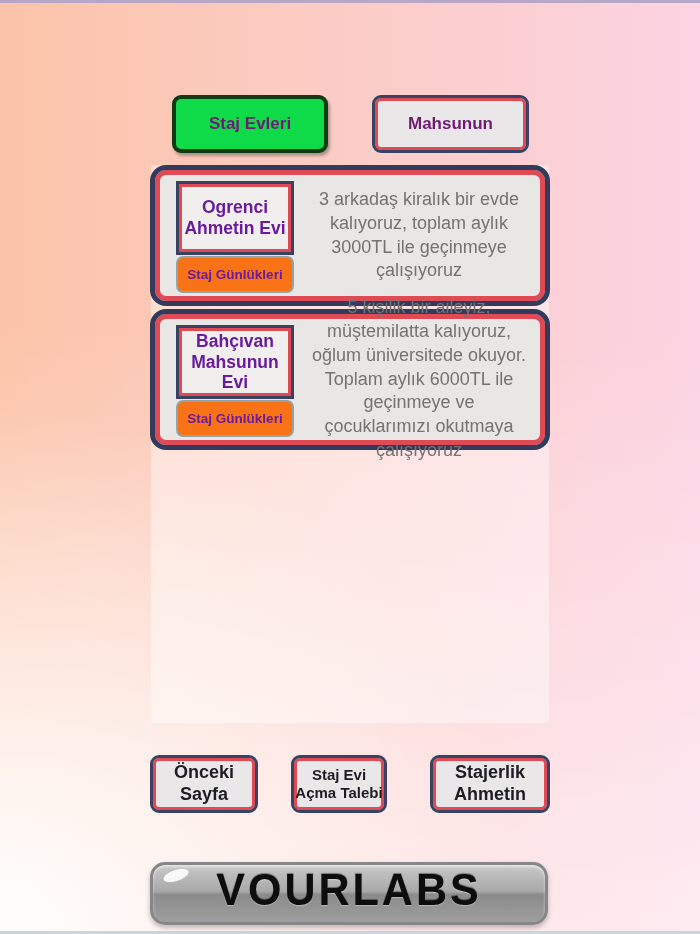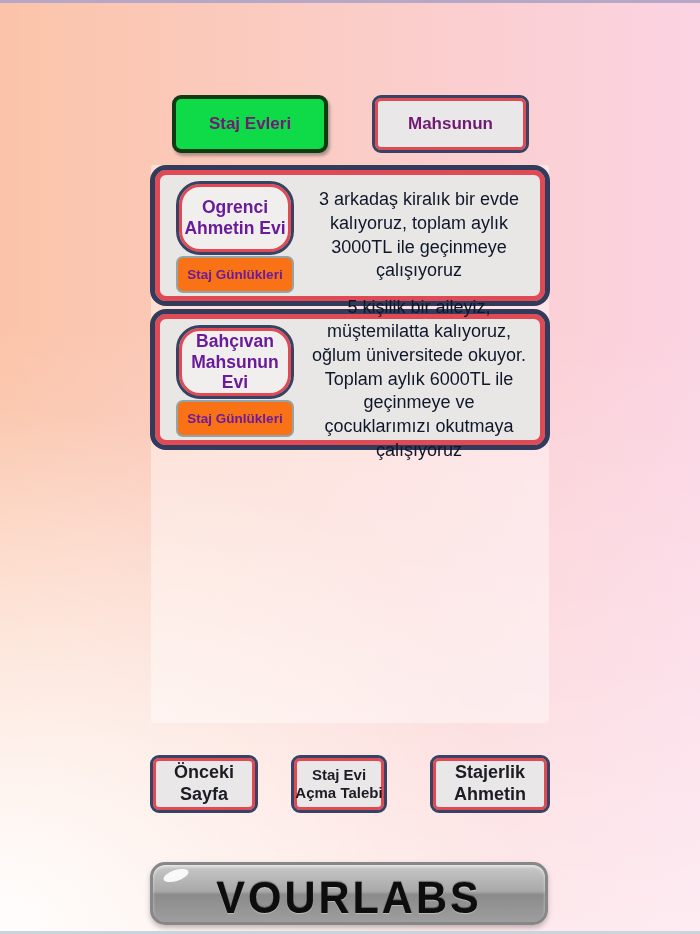--- a/index.html
+++ b/index.html
@@ -46,37 +46,37 @@
     display:flex; align-items:stretch;
   }
   .card-1 { top:165px; }
   .card-2 { top:309px; }
   .card-left {
     width:150px; padding:11px 0 8px 21px;
     display:flex; flex-direction:column;
   }
   .house-btn {
     width:118px; height:78px;
-    background:#f0efee; border:3px solid #3a4263; border-radius:24px;
+    background:#f0efee; border:3px solid #3a4263; border-radius:0;
     box-shadow:inset 0 0 0 3px #e04a54;
     font-family:"Liberation Sans", sans-serif;
     font-weight:bold; font-size:17.5px; line-height:1.18; color:#6a1b9a;
     cursor:pointer; padding:0 0;
   }
   .diary-btn {
     width:118px; height:39px; margin-top:1px;
     background:#f97316; border:2px solid #94a3a6; border-radius:7px;
     font-family:"Liberation Sans", sans-serif;
     font-weight:bold; font-size:13.5px; line-height:1.15; color:#6a1b9a;
     cursor:pointer;
   }
   .card-desc {
     flex:1; display:flex; align-items:center; justify-content:center;
     padding:6px 18px 6px 6px;
-    font-size:18px; line-height:1.32; color:#0f172a; text-align:center;
+    font-size:18px; line-height:1.32; color:#737373; text-align:center;
   }
 
   
   .footer-btn {
     position:absolute; top:755px; height:58px;
     background:#e9e7e7; border:3px solid #3a4263; border-radius:9px;
     box-shadow:inset 0 0 0 3px #e04a54;
     font-family:"Liberation Sans", sans-serif;
     font-weight:bold; color:#1c1c24; cursor:pointer;
     text-align:center; line-height:1.2;
@@ -84,21 +84,21 @@
   .footer-btn-1 { left:150px; width:108px; font-size:18px; }
   .footer-btn-2 { left:291px; width:96px; font-size:15px; }
   .footer-btn-3 { left:430px; width:120px; font-size:18px; }
 
   
   .logo {
     position:absolute; left:150px; top:862px; width:398px; height:63px;
     background:linear-gradient(180deg,#c8c8c8 0%,#a9a9a9 46%,#8b8b8b 52%,#9e9e9e 100%);
     border:3px solid #87878a; border-radius:15px;
     box-shadow:inset 0 2px 3px rgba(255,255,255,0.55), 0 3px 5px rgba(90,70,70,0.35);
-    display:flex; align-items:flex-end; justify-content:center;
+    display:flex; align-items:flex-start; justify-content:center;
   }
   .logo-gloss {
     position:absolute; left:10px; top:5px; width:26px; height:11px;
     background:rgba(255,255,255,0.9); border-radius:50%;
     transform:rotate(-18deg);
   }
   .logo-text {
     font-weight:bold; font-size:43px; letter-spacing:3px; color:#0d0d0d;
     transform:scaleY(1.05);
     text-shadow:0 1px 1px rgba(255,255,255,0.35), 0 -1px 1px rgba(0,0,0,0.4);

